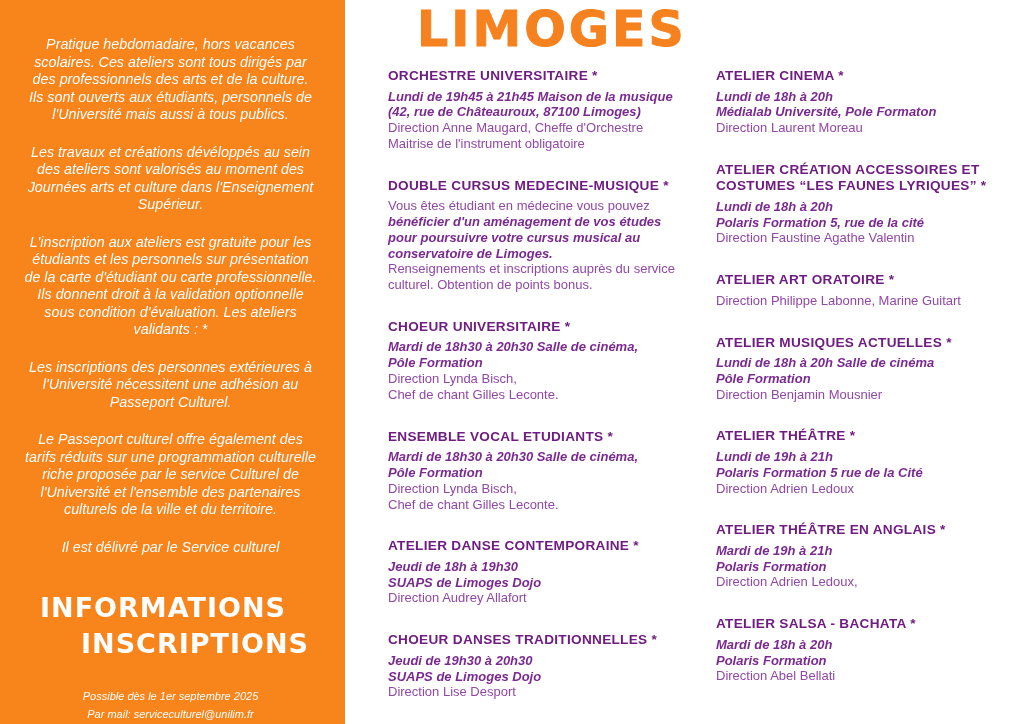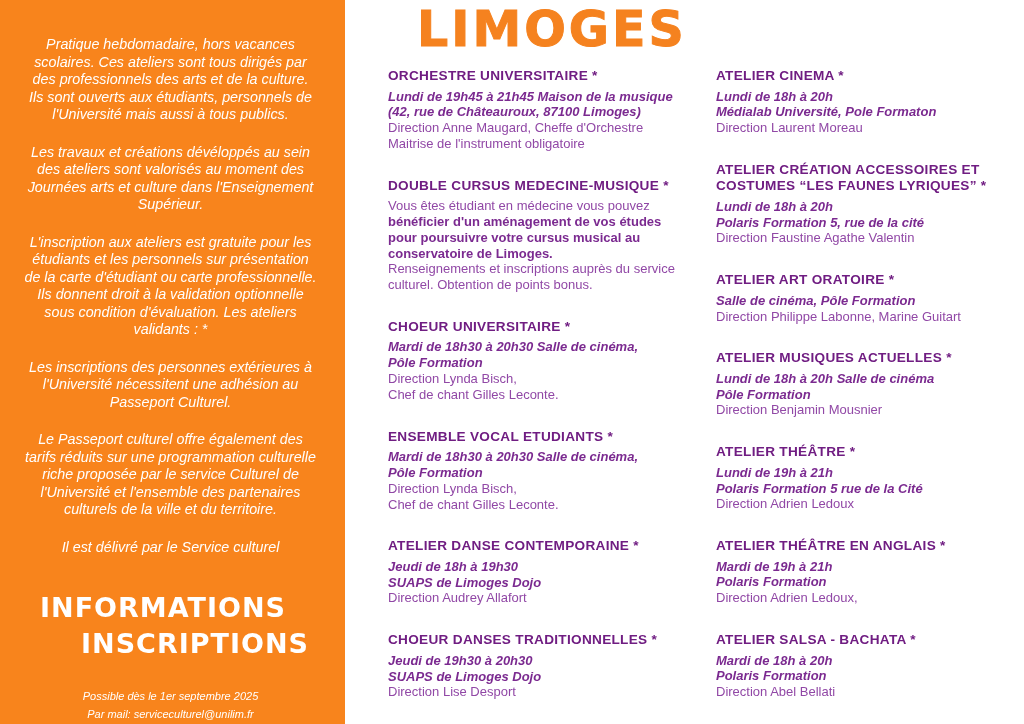--- a/index.html
+++ b/index.html
@@ -64,21 +64,21 @@
     margin:0 0 4px 0;
     font-size:13.6px;
     font-weight:bold;
     letter-spacing:0.3px;
     line-height:16.5px;
     color:var(--title-purple,#701D82);
     text-transform:none;
   }
   .line{margin:0;font-size:13px;line-height:15.8px;}
   .line.i{font-weight:bold;font-style:italic;color:var(--schedule-purple,#7B2A90);}
-  .line.b{font-weight:bold;color:var(--schedule-purple,#7B2A90);}
+  .line.b{font-weight:bold;color:var(--schedule-purple,#7B2A90);font-style:italic;}
   .line.r{font-weight:normal;color:var(--detail-purple,#9148A6);}
 </style>
 </head>
 <body>
 
 <div class="page">
 
   <aside class="sidebar">
     <div class="side-paras" id="side-paras">
         <p>Pratique hebdomadaire, hors vacances scolaires. Ces ateliers sont tous dirigés par des professionnels des arts et de la culture. Ils sont ouverts aux étudiants, personnels de l'Université mais aussi à tous publics.</p>
@@ -157,21 +157,20 @@
           <p class="line r">Direction Laurent Moreau</p>
         </div>
         <div class="entry">
           <h3 class="etitle">ATELIER CRÉATION ACCESSOIRES ET COSTUMES “LES FAUNES LYRIQUES” *</h3>
           <p class="line i">Lundi de 18h à 20h</p>
           <p class="line i">Polaris Formation 5, rue de la cité</p>
           <p class="line r">Direction Faustine Agathe Valentin</p>
         </div>
         <div class="entry">
           <h3 class="etitle">ATELIER ART ORATOIRE *</h3>
-          <p class="line i">Salle de cinéma, Pôle Formation</p>
           <p class="line r">Direction Philippe Labonne, Marine Guitart</p>
         </div>
         <div class="entry">
           <h3 class="etitle">ATELIER MUSIQUES ACTUELLES  *</h3>
           <p class="line i">Lundi de 18h à 20h Salle de cinéma</p>
           <p class="line i">Pôle Formation</p>
           <p class="line r">Direction Benjamin Mousnier</p>
         </div>
         <div class="entry">
           <h3 class="etitle">ATELIER THÉÂTRE *</h3>

